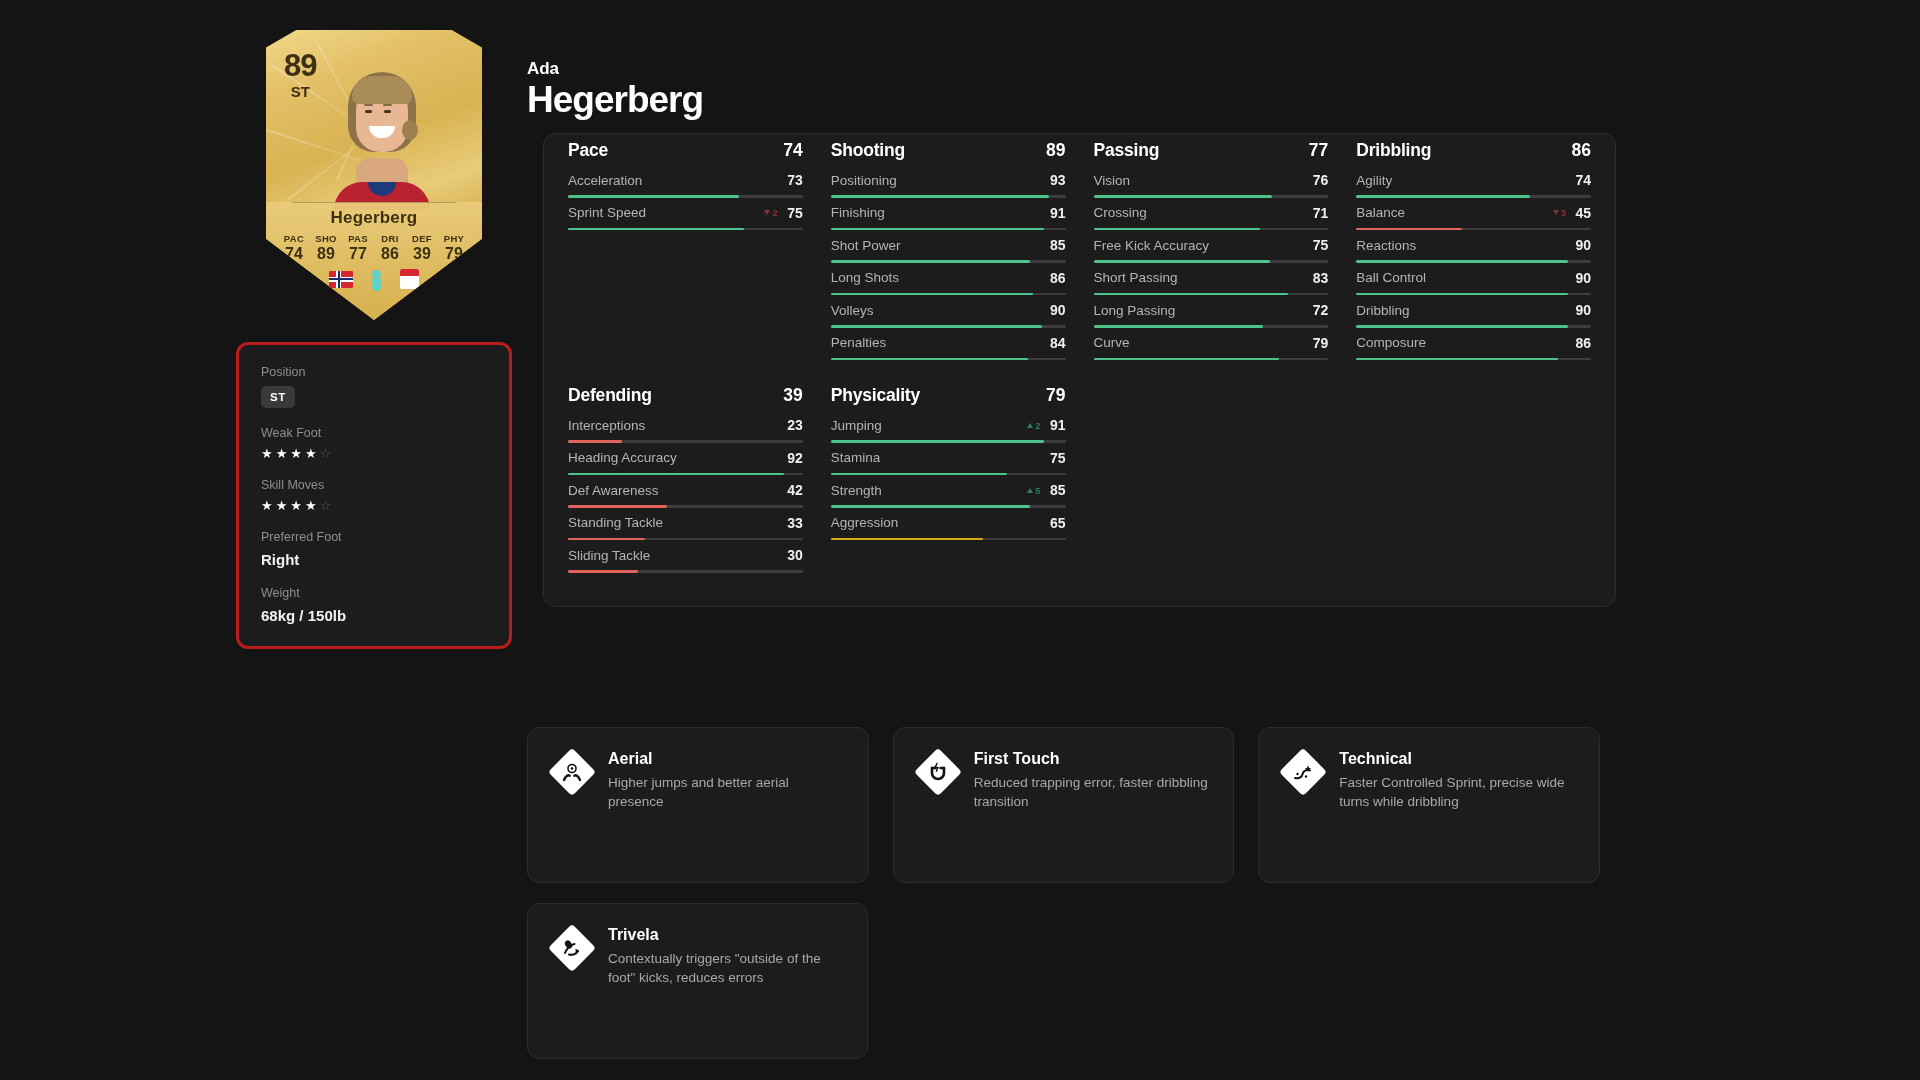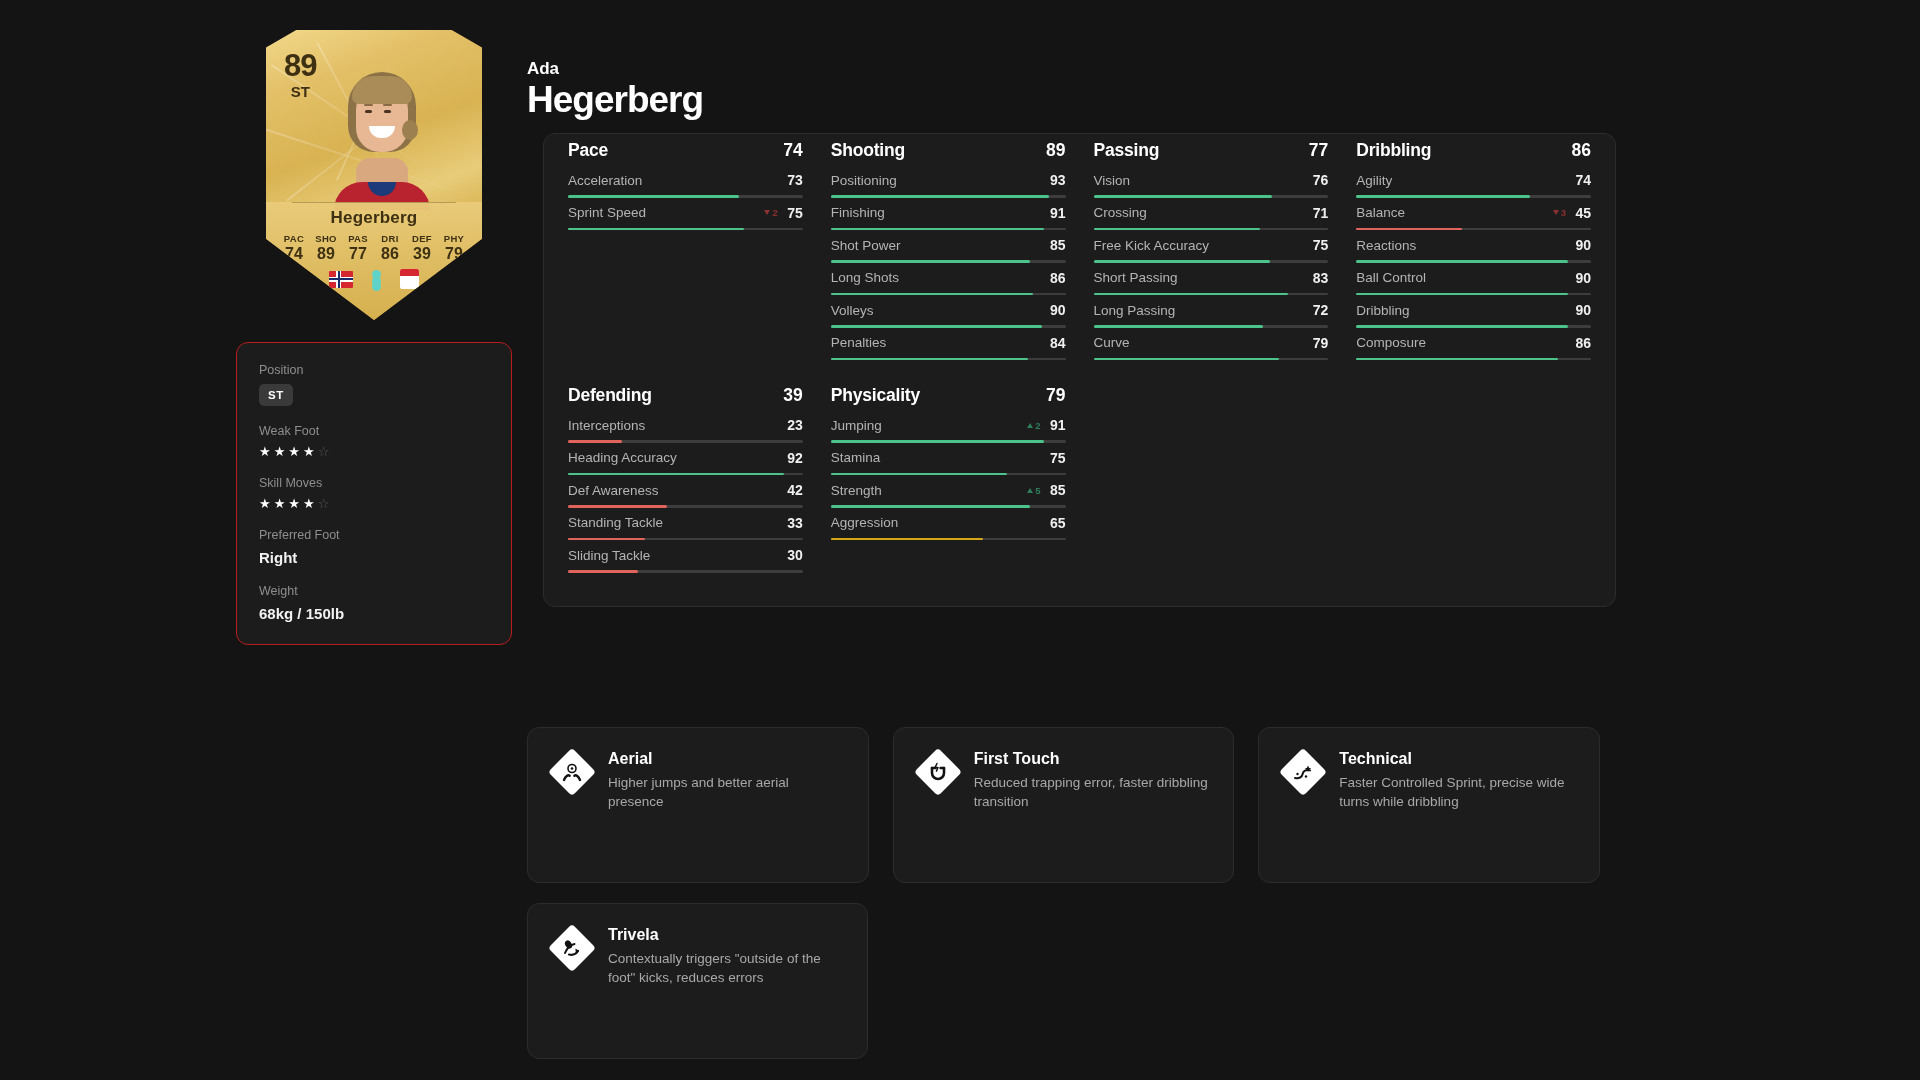--- a/index.html
+++ b/index.html
@@ -84,21 +84,21 @@
     position: relative; overflow: hidden;
   }
   .badge-club s { position:absolute; left:0; top:0; right:0; height:7px; background:#d6262f; }
   .badge-club em {
     position:absolute; left:0; right:0; bottom:17px; text-align:center;
     font-style:normal; font-weight:700; font-size:9px; color:#1b3a8c; line-height:12px;
   }
 
   
   .info-panel {
-    margin-top: 22px; background: #1c1c1c; border: 1px solid #b91c1c;
+    margin-top: 22px; background: #1c1c1c; border: 3px solid #b91c1c;
     border-radius: 12px; padding: 20px 22px 22px;
   }
   .info-row { margin-bottom: 18px; }
   .info-row:last-child { margin-bottom: 0; }
   .info-label { font-size: 12.5px; color: #8e8e8e; margin-bottom: 7px; }
   .info-value { font-size: 15px; color: #f2f2f2; font-weight: 700; }
   .pos-chip {
     display: inline-block; background: #3a3a3a; color: #fff;
     font-size: 11.5px; font-weight: 700; padding: 5px 9px; border-radius: 5px;
     letter-spacing: .5px;

